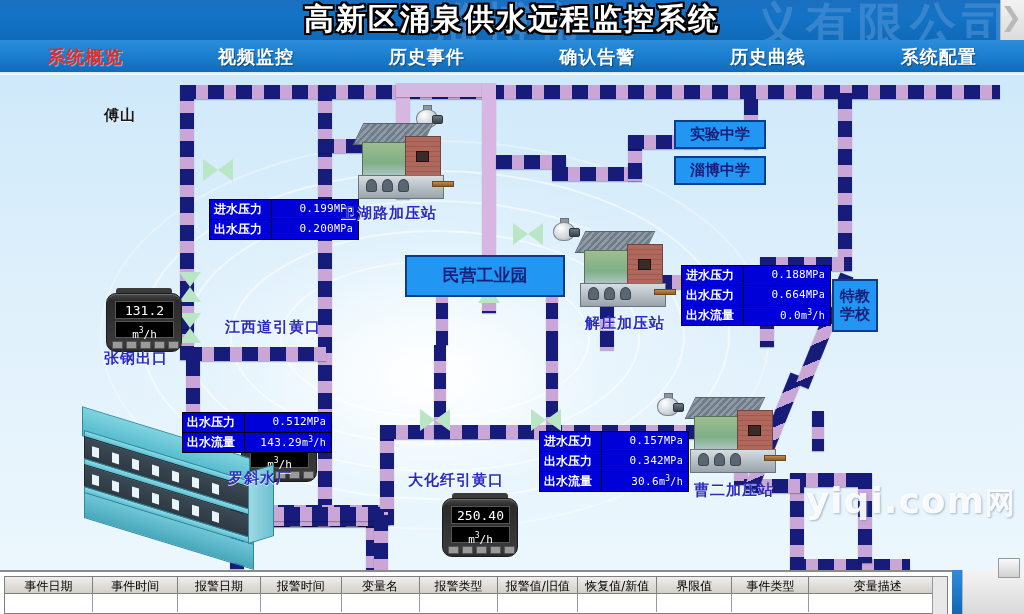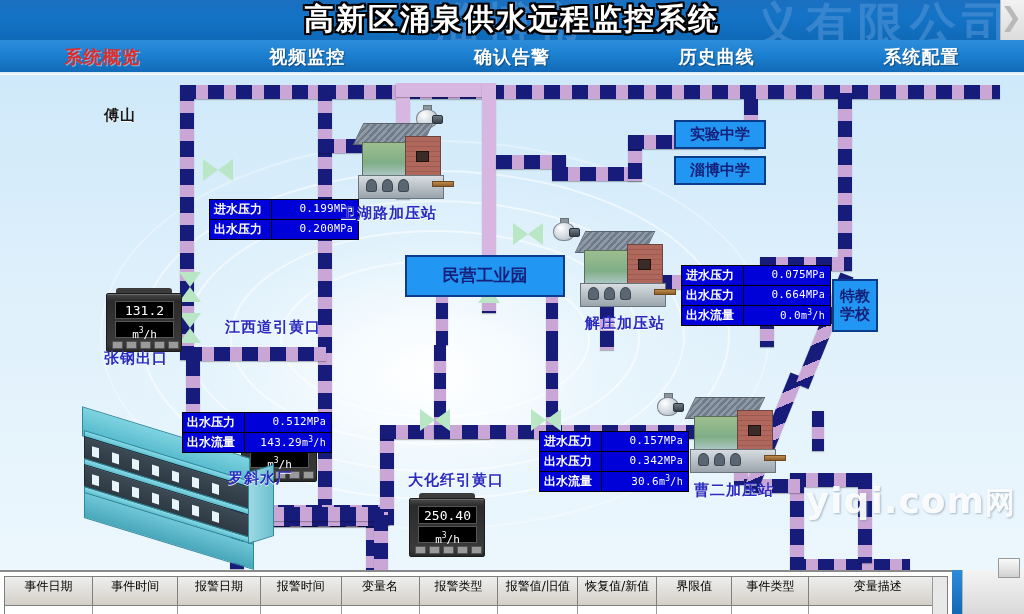--- a/index.html
+++ b/index.html
@@ -136,21 +136,21 @@
 
   
   .meter { position: absolute; width: 76px; height: 64px; }
   .meter .cap {
     position: absolute; left: 10px; top: 0; width: 56px; height: 7px;
     background: #3b3b3b; border-radius: 3px 3px 0 0;
   }
   .meter .body {
     position: absolute; left: 0; top: 5px; width: 76px; height: 59px;
     background: linear-gradient(to bottom, #4a4a4a 0%, #2b2b2b 12%, #3a3a3a 88%, #2a2a2a 100%);
-    border-radius: 2px; border: 1px solid #1c1c1c;
+    border-radius: 10px; border: 1px solid #1c1c1c;
     box-shadow: inset 0 1px 0 rgba(255,255,255,.2);
   }
   .meter .lcd {
     position: absolute; left: 8px; top: 7px; width: 59px; height: 18px;
     background: #000; border: 1px solid #555;
     color: #fff; font-size: 13px; text-align: center; line-height: 18px;
     font-family: "DejaVu Sans Mono", "Liberation Mono", monospace;
   }
   .meter .lcd2 {
     position: absolute; left: 8px; top: 27px; width: 59px; height: 17px;
@@ -300,21 +300,21 @@
 
   
   .evtable {
     position: absolute; left: 0; top: 570px; width: 1024px; height: 44px;
     background: #ffffff; border-top: 2px solid #8a8a8a;
   }
   .evtable .inner {
     position: absolute; left: 4px; top: 4px; width: 944px; height: 38px;
     border: 1px solid #7f7f7f; background: #fff;
   }
-  .evtable .hrow { display: flex; height: 29px; }
+  .evtable .hrow { display: flex; height: 17px; }
   .evtable .hcell {
     border-right: 1px solid #7f7f7f; border-bottom: 1px solid #7f7f7f;
     background: linear-gradient(to bottom, #eeeeee, #d4d0c8);
     font-size: 12px; color: #000; text-align: center; line-height: 18px;
     white-space: nowrap; overflow: hidden;
   }
   .evtable .brow { display: flex; height: 18px; }
   .evtable .bcell {
     border-right: 1px solid #9a9a9a; background: #fff; height: 18px;
   }
@@ -346,20 +346,21 @@
     <div class="title-ghost">淄博市</div>
     <div class="title-ghost right">义有限公司</div>
     <div class="title-main">高新区涌泉供水远程监控系统</div>
     <div class="edge-grey"></div>
     <div class="edge-arrow">❯</div>
   </div>
 
   <div class="navbar">
     <div class="nav-item active">系统概览</div>
     <div class="nav-item">视频监控</div>
+    <div class="nav-item">历史事件</div>
     <div class="nav-item">确认告警</div>
     <div class="nav-item">历史曲线</div>
     <div class="nav-item">系统配置</div>
   </div>
   <div class="nav-underline"></div>
 
   <div class="canvas">
 
     <div class="ripple r5"></div>
     <div class="ripple r1"></div>
@@ -495,21 +496,21 @@
         <div class="btns">
             <i></i>
             <i></i>
             <i></i>
             <i></i>
             <i></i>
           </div>
       </div>
     </div>
 
-    <div class="meter" style="left:409px; top:418px;">
+    <div class="meter" style="left:442px; top:418px;">
       <div class="cap"></div>
       <div class="body">
         <div class="lcd">250.40</div>
         <div class="lcd2">m<span class="sup">3</span>/h</div>
         <div class="btns">
             <i></i>
             <i></i>
             <i></i>
             <i></i>
             <i></i>
@@ -610,21 +611,21 @@
       </div>
       <div class="row">
         <div class="k">出水压力</div>
         <div class="v"><span>0.200</span><span class="u">MPa</span></div>
       </div>
     </div>
 
     <div class="dtable" style="left:681px; top:190px;">
       <div class="row">
         <div class="k">进水压力</div>
-        <div class="v"><span>0.075</span><span class="u">MPa</span></div>
+        <div class="v"><span>0.188</span><span class="u">MPa</span></div>
       </div>
       <div class="row">
         <div class="k">出水压力</div>
         <div class="v"><span>0.664</span><span class="u">MPa</span></div>
       </div>
       <div class="row">
         <div class="k">出水流量</div>
         <div class="v"><span>0.0</span><span class="u">m<span class="sup">3</span>/h</span></div>
       </div>
     </div>

